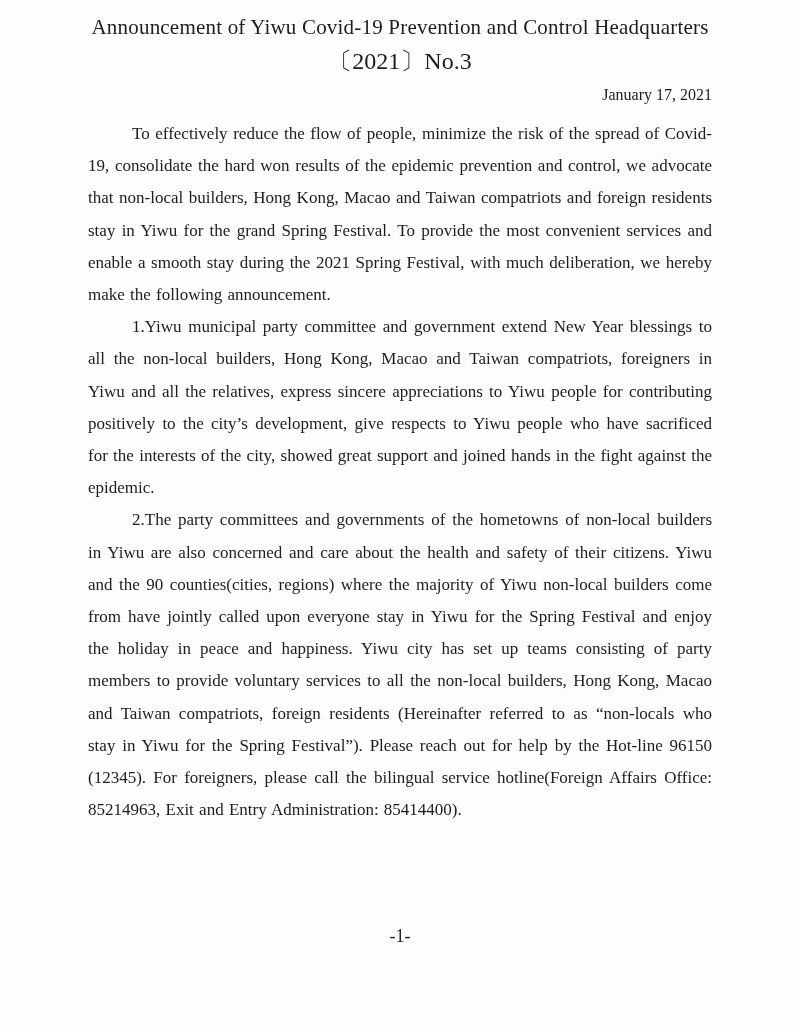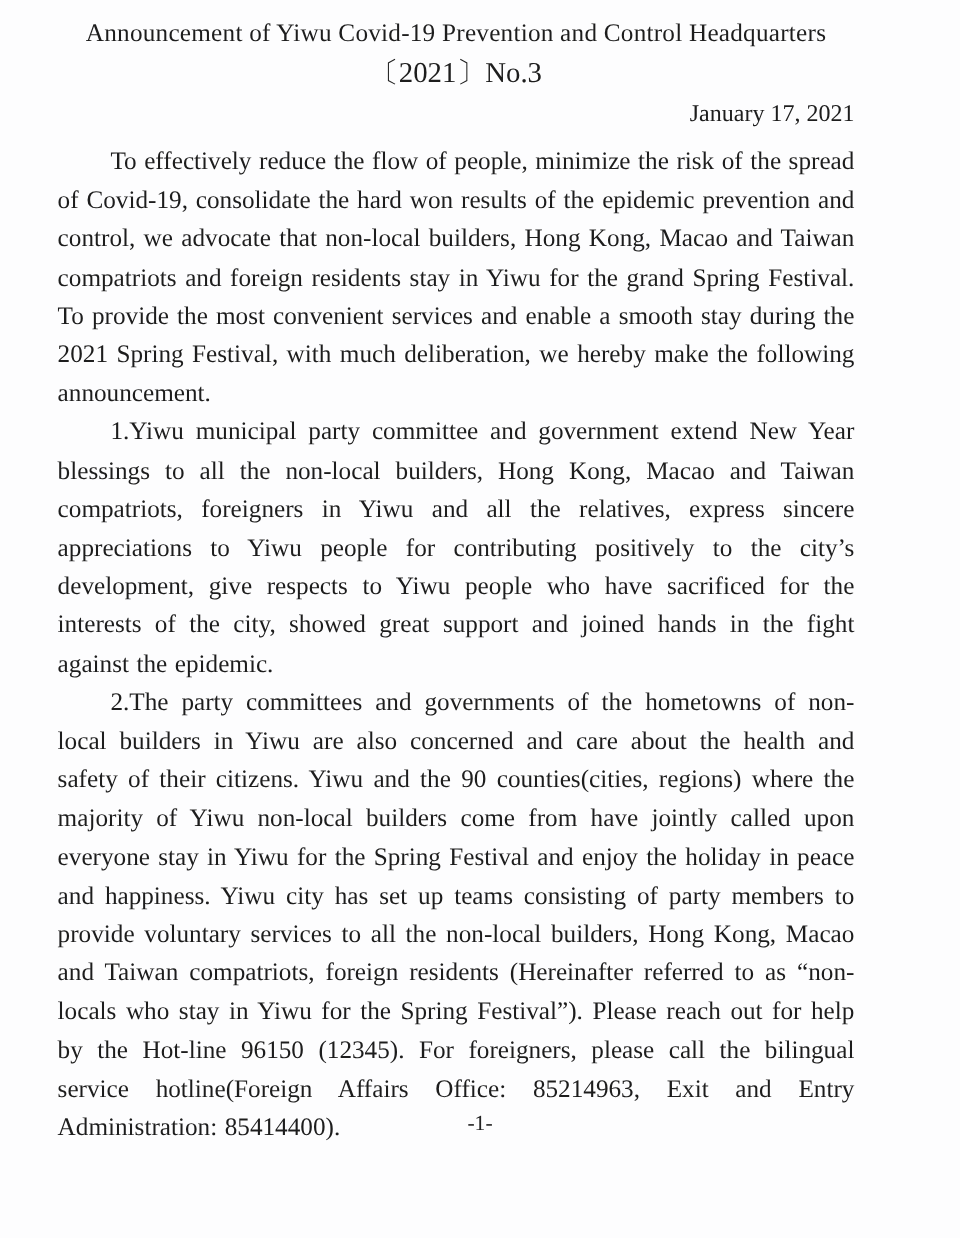--- a/index.html
+++ b/index.html
@@ -11,44 +11,44 @@
     position: relative;
     width: 800px;
     height: 1032px;
     background: #fdfdfe;
     font-family: "Liberation Serif", "DejaVu Serif", serif;
     color: #1d1d1d;
     overflow: hidden;
     box-sizing: border-box;
   }
   .inner {
-    padding: 10px 88px 0 48px;
+    padding: 10px 88px 0 88px;
   }
   .doc-title {
     margin: 0;
     font-size: 21px;
     font-weight: normal;
     text-align: center;
     line-height: 34px;
     letter-spacing: 0.2px;
   }
   .doc-number {
     font-size: 24px;
     text-align: center;
     line-height: 34px;
   }
   .doc-date {
-    font-size: 20px;
+    font-size: 16px;
     text-align: right;
     line-height: 34px;
     margin-bottom: 6px;
   }
   .doc-body p {
     margin: 0;
-    font-size: 21px;
+    font-size: 17px;
     line-height: 32.2px;
     text-align: justify;
     text-indent: 44px;
     word-spacing: 1px;
   }
   .page-number {
     position: absolute;
     top: 924px;
     left: 0;
     width: 100%;

